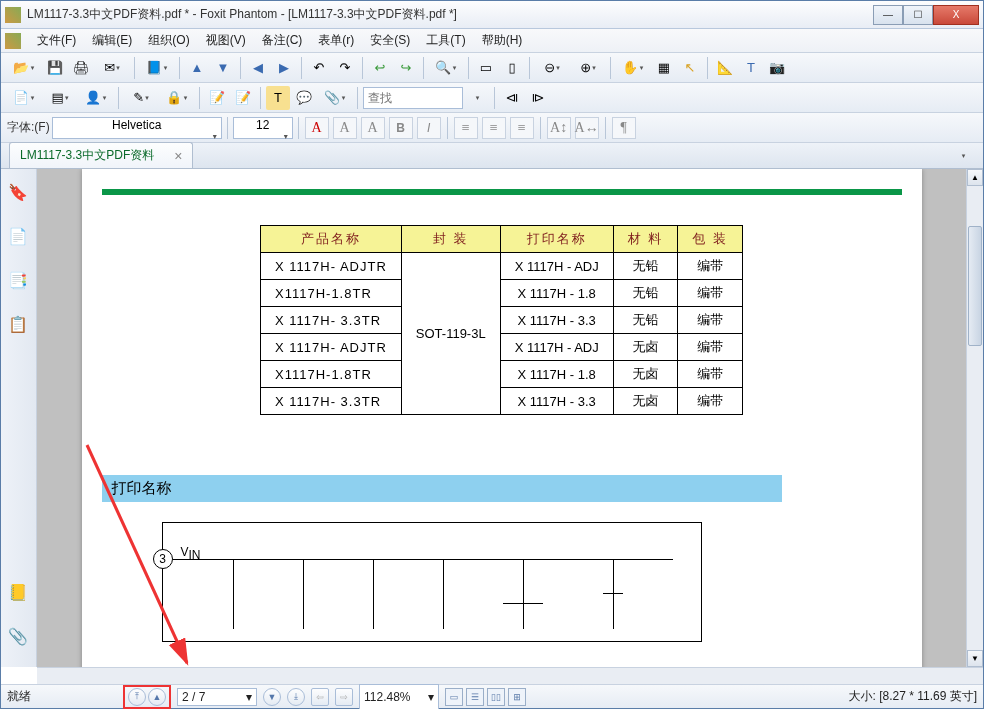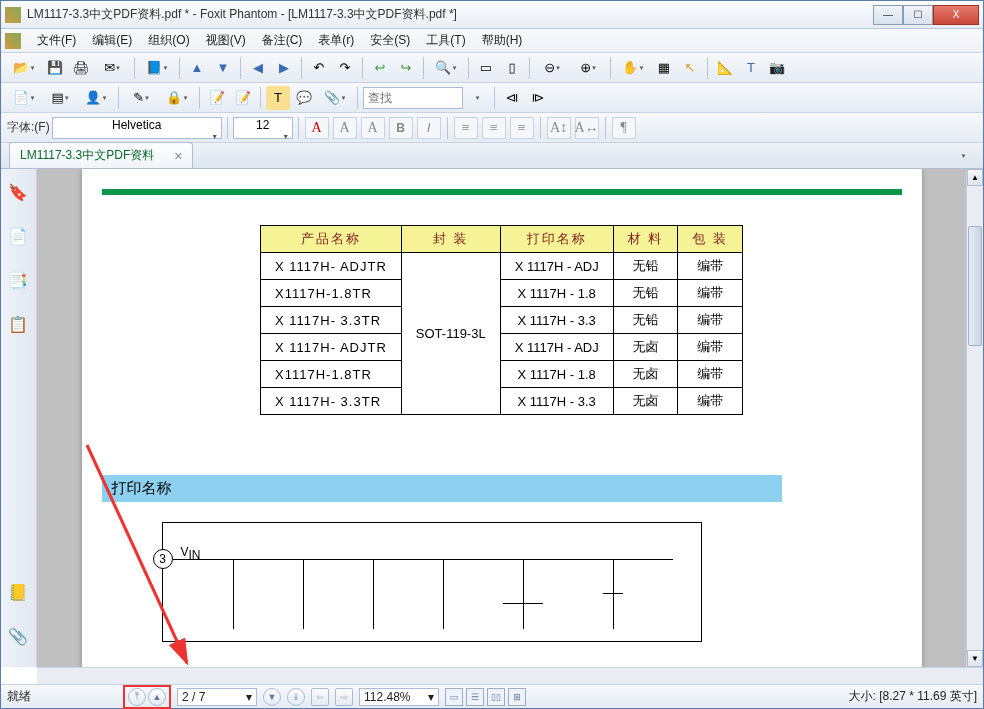--- a/index.html
+++ b/index.html
@@ -66,21 +66,21 @@
 .vscroll .thumb { position: absolute; left: 1px; right: 1px; top: 40px; height: 120px; background: linear-gradient(to right, #e5ebf3, #c8d4e3); border: 1px solid #a0b2c8; border-radius: 2px; }
 
 .hscroll { height: 17px; background: #e9edf3; border-top: 1px solid #c8d2e0; margin-left: 36px; }
 
 
 .statusbar { height: 24px; background: linear-gradient(#f6f8fb, #e6ecf4); border-top: 1px solid #c8d2e0; display: flex; align-items: center; padding: 0 6px; gap: 6px; font-size: 12px; color: #222; }
 .statusbar .status-left { width: 110px; }
 .nav-btns-box { border: 2px solid #e33; padding: 1px 3px; display: flex; gap: 2px; }
 .sbtn { width: 18px; height: 18px; border: 1px solid #a9bdd8; border-radius: 9px; background: linear-gradient(#fdfdfe, #e5ebf3); display: flex; align-items: center; justify-content: center; font-size: 9px; color: #5577aa; }
 .page-input { width: 80px; height: 18px; border: 1px solid #a9bdd8; padding: 0 4px; background: #fff; display: flex; align-items: center; }
-.zoom-input { width: 80px; height: 18px; border: 1px solid #a9bdd8; padding: 4px 4px; background: #fff; display: flex; align-items: center; justify-content: space-between; }
+.zoom-input { width: 80px; height: 18px; border: 1px solid #a9bdd8; padding: 12px 4px; background: #fff; display: flex; align-items: center; justify-content: space-between; }
 .statusbar .spacer { flex: 1; }
 .view-icons { display: flex; gap: 3px; }
 .vicon { width: 18px; height: 18px; border: 1px solid #9aaec8; background: #eef3fa; display: flex; align-items: center; justify-content: center; font-size: 9px; color: #5a7aa8; }
 
 
 .red-arrow { position: absolute; pointer-events: none; }
 </style>
 </head>
 <body>
 

